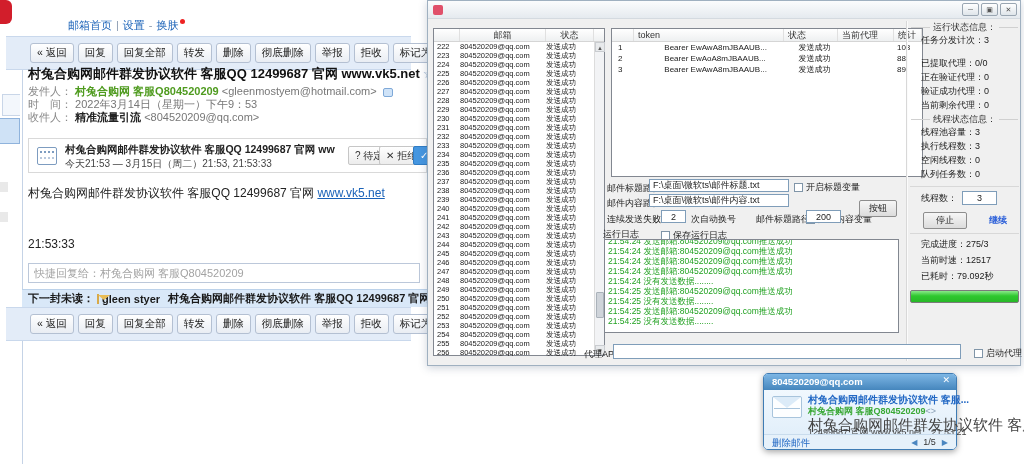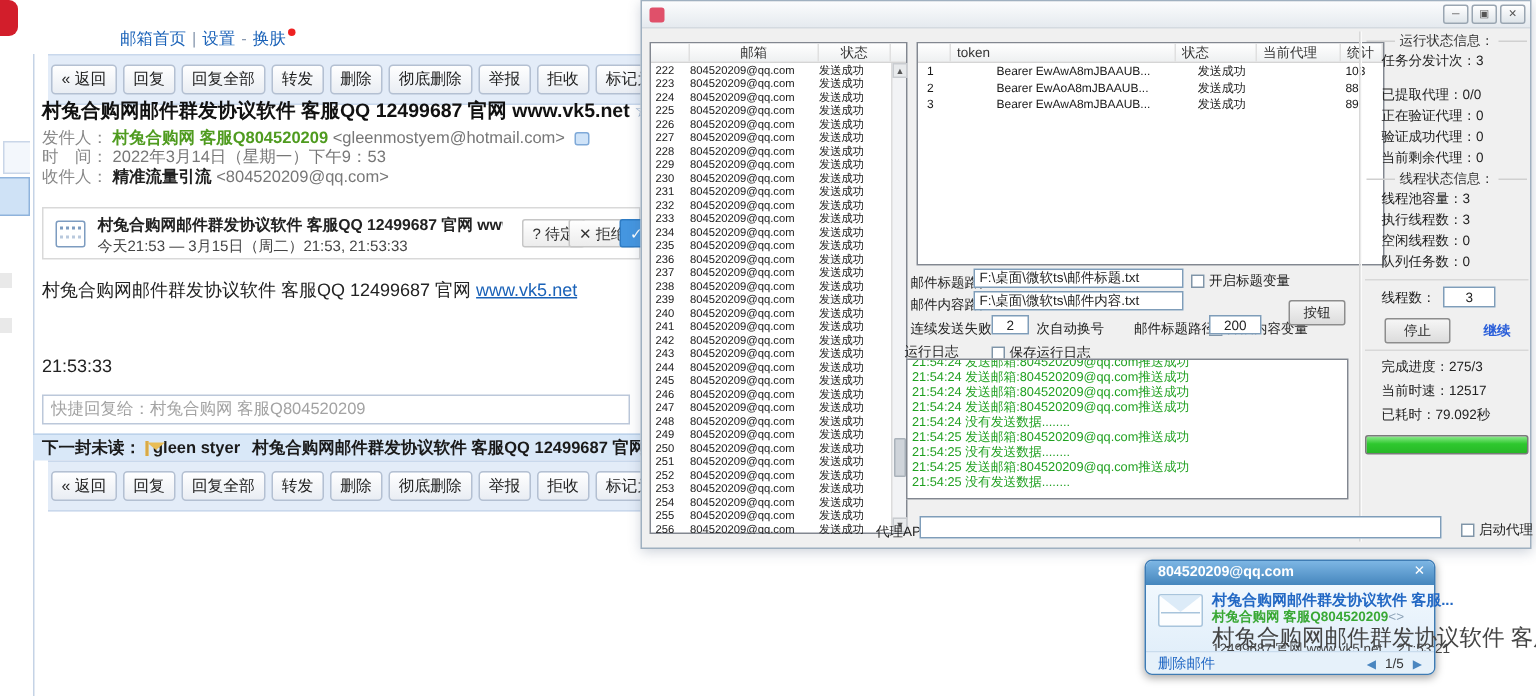--- a/index.html
+++ b/index.html
@@ -5,33 +5,33 @@
   * { margin:0; padding:0; box-sizing:border-box; }
   html,body { width:1024px; height:464px; background:#fff; overflow:hidden;
     font-family:"Liberation Sans","DejaVu Sans",sans-serif; }
   .screen { position:relative; width:1024px; height:464px; background:#fff; }
   .abs { position:absolute; }
 
   
   .logo-frag { left:0; top:2; width:12px; height:24px; background:#d21e2b; border-radius:0 6px 6px 0; }
   .account { left:80px; top:3px; font-size:12px; color:#111; }
   .account b { font-weight:bold; }
-  .mailnav { left:80px; top:18px; font-size:11px; color:#1a62b8; }
+  .mailnav { left:68px; top:18px; font-size:11px; color:#1a62b8; }
   .mailnav a { color:#1a62b8; text-decoration:none; cursor:pointer; }
   .mailnav .sep { color:#8a9ab0; margin:0 4px; }
   .reddot { display:inline-block; width:5px; height:5px; background:#e22; border-radius:50%; vertical-align:super; margin-left:1px; }
 
   .sliver { left:0; top:36px; width:22px; height:420px; background:#fff; }
   .sliver .f1 { position:absolute; left:2px; top:58px; width:18px; height:22px; background:#f3f7fc; border:1px solid #c9d6e8; border-right:none; }
   .sliver .f2 { position:absolute; left:0; top:82px; width:20px; height:26px; background:#cfe2f6; border:1px solid #8fb3dc; border-left:none; }
   .sliver .f3 { position:absolute; left:0; top:146px; width:8px; height:10px; background:#e9e9e9; }
   .sliver .f4 { position:absolute; left:0; top:176px; width:8px; height:10px; background:#e9e9e9; }
 
   .mail-panel { left:22px; top:36px; width:405px; height:428px; background:#fff; border-left:1px solid #c5d3e6; }
-  .toolbar { left:32px; width:405px; height:34px; background:#e3ecf8; border-top:1px solid #c9d8ec; border-bottom:1px solid #c9d8ec; display:flex; align-items:center; padding-left:2px; gap:4px; }
+  .toolbar { left:6px; width:405px; height:34px; background:#e3ecf8; border-top:1px solid #c9d8ec; border-bottom:1px solid #c9d8ec; display:flex; align-items:center; padding-left:24px; gap:4px; }
   .tb1 { top:36px; } .tb2 { top:307px; }
   .mbtn { font-size:10.5px; color:#222; background:linear-gradient(#ffffff,#e9edf3); border:1px solid #b4c0d2; border-radius:3px; padding:2px 6px; white-space:nowrap; cursor:pointer; }
 
   .subject { left:28px; top:65px; font-size:13px; font-weight:bold; color:#111; white-space:nowrap; }
   .subject .star { color:#9ab0cc; font-weight:normal; margin-left:3px; }
   .meta { font-size:11px; white-space:nowrap; }
   .meta .lab { color:#888; }
   .m1 { left:28px; top:84px; } .m2 { left:28px; top:97px; } .m3 { left:28px; top:110px; }
   .from-name { color:#4f9b1f; font-weight:bold; }
   .gray { color:#777; }

